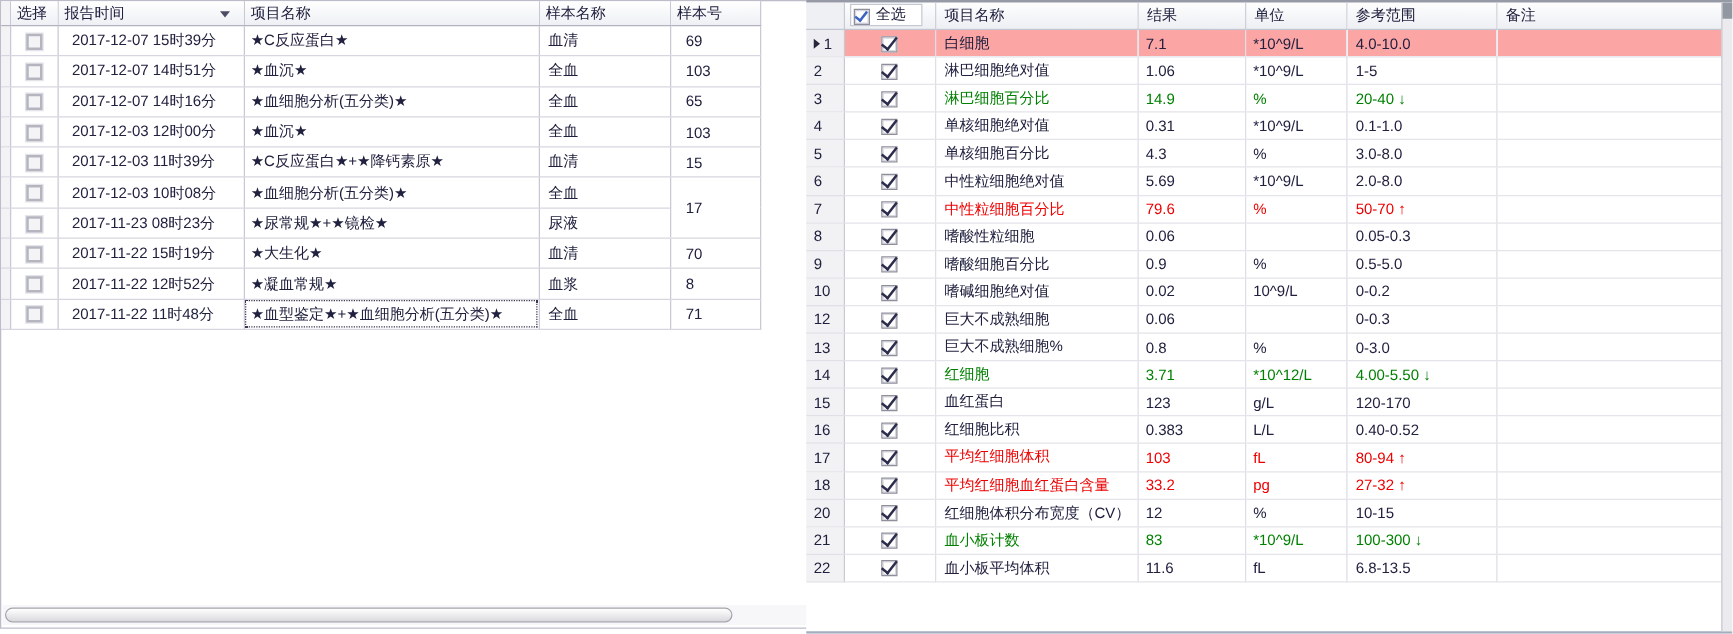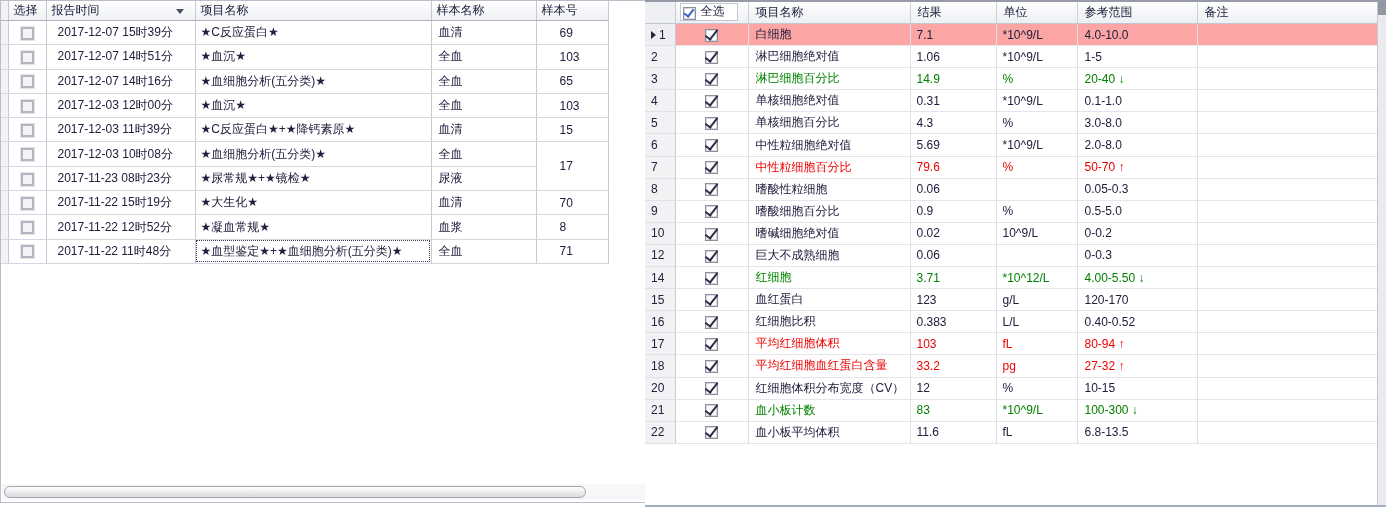--- a/index.html
+++ b/index.html
@@ -26,21 +26,21 @@
     padding:0 0 0 5px;position:relative;
   }
   .left-grid td{
     height:23.3px;
     border-right:1px solid #c9c9d6;border-bottom:1px solid #d6d6e0;
     padding:0 0 0 5px;background:#fff;
   }
   .left-grid .gutter{background:#f3f3f6;padding:0;border-right:1px solid #c9c9d6;}
   .left-grid td.time{padding-left:11px;}
   .left-grid td.sample{padding-left:7px;}
-  .left-grid td.no{padding-left:23px;}
+  .left-grid td.no{padding-left:12px;}
   .left-grid td.cb-cell{text-align:center;padding:0;}
   .left-grid td.focused{outline:1px dotted #3a3a50;outline-offset:-2px;}
 
   .sort-arrow{
     position:absolute;right:11px;top:8px;width:0;height:0;
     border-top:5px solid #4c4c66;border-left:4px solid transparent;border-right:4px solid transparent;
   }
 
   
   .cbx{display:inline-block;position:relative;vertical-align:middle;}
@@ -357,20 +357,29 @@
         <tr class="">
           <td class="gutter">12</td>
           <td class="cb-cell"><span class="cbx checked"></span></td>
           <td class="name">巨大不成熟细胞</td>
           <td class="result">0.06</td>
           <td class="unit"></td>
           <td class="range">0-0.3</td>
           <td class="remark"></td>
         </tr>
         <tr class="">
+          <td class="gutter">13</td>
+          <td class="cb-cell"><span class="cbx checked"></span></td>
+          <td class="name">巨大不成熟细胞%</td>
+          <td class="result">0.8</td>
+          <td class="unit">%</td>
+          <td class="range">0-3.0</td>
+          <td class="remark"></td>
+        </tr>
+        <tr class="">
           <td class="gutter">14</td>
           <td class="cb-cell"><span class="cbx checked"></span></td>
           <td class="name low">红细胞</td>
           <td class="result low">3.71</td>
           <td class="unit low">*10^12/L</td>
           <td class="range low">4.00-5.50 ↓</td>
           <td class="remark"></td>
         </tr>
         <tr class="">
           <td class="gutter">15</td>

